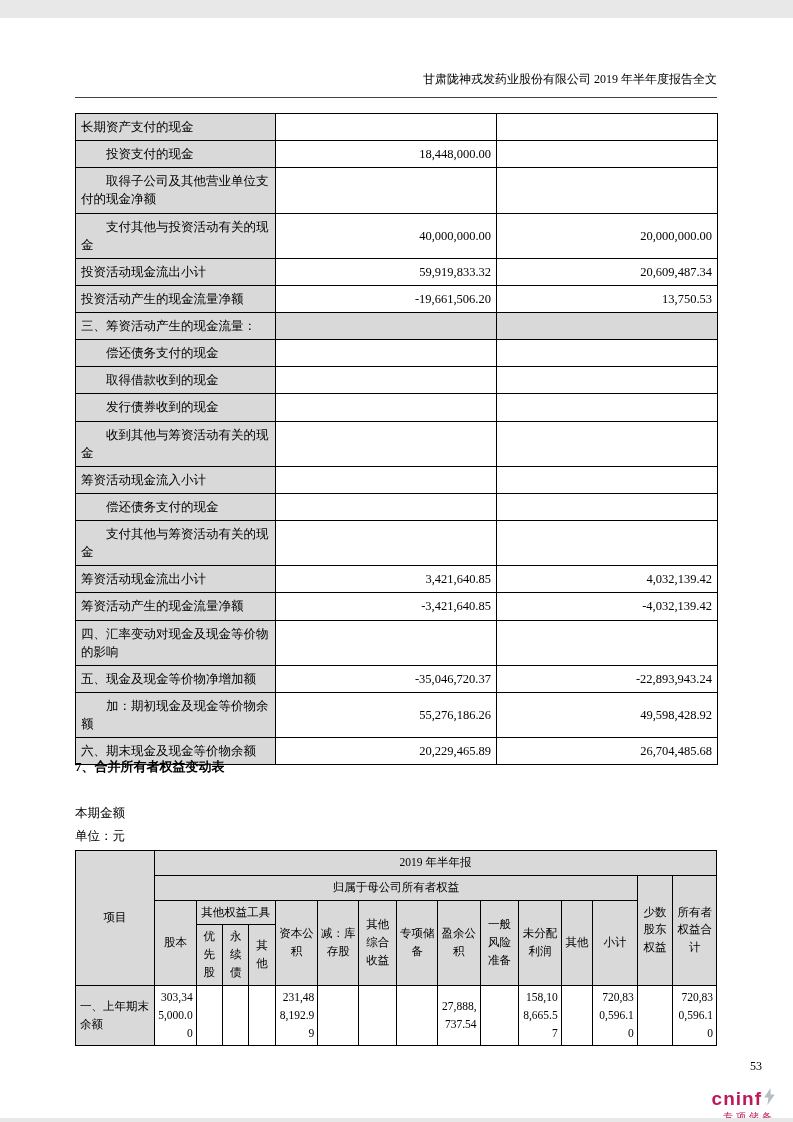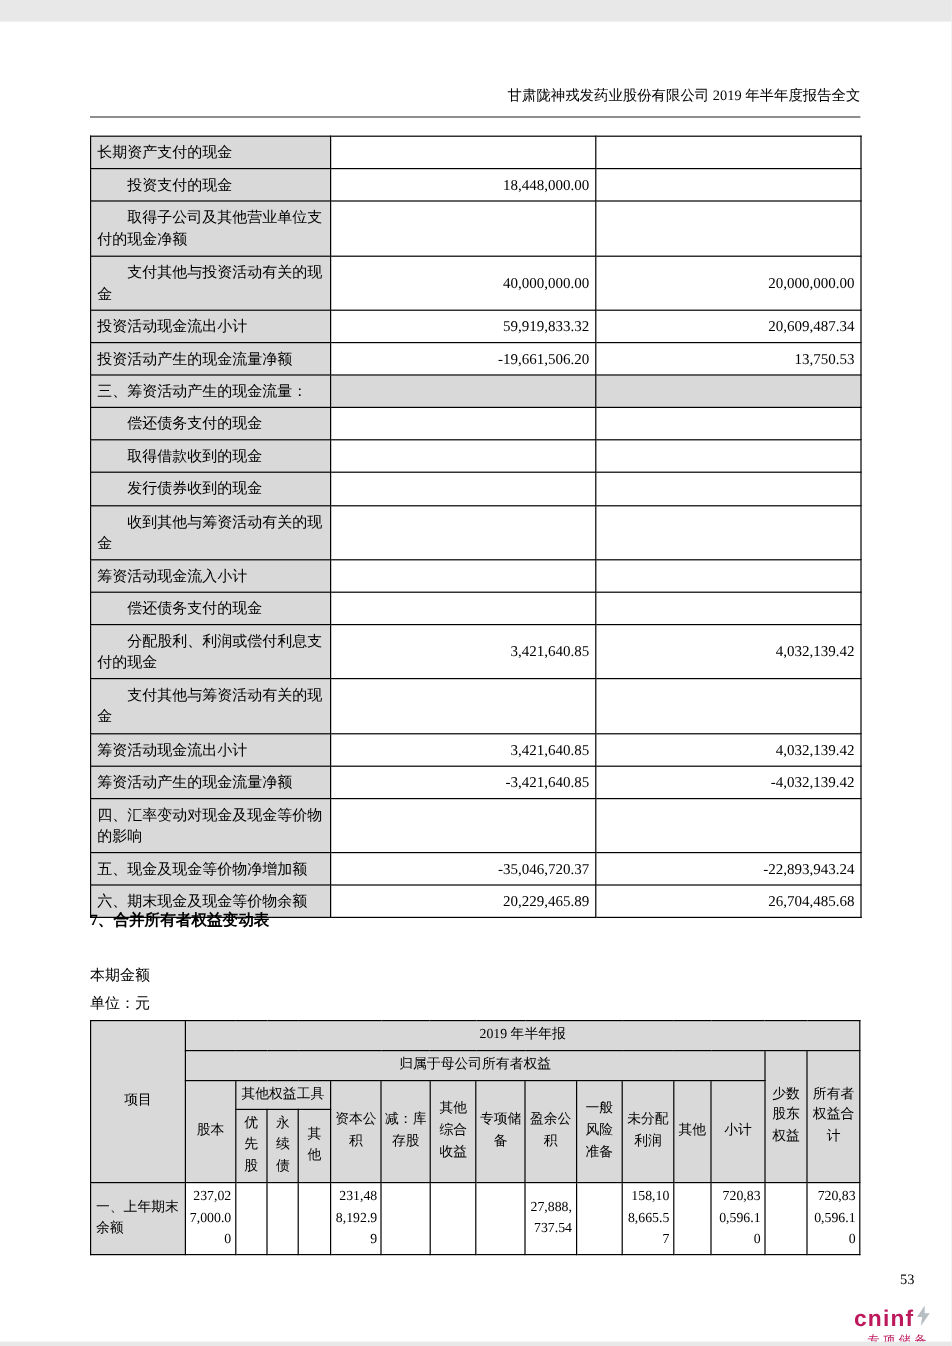--- a/index.html
+++ b/index.html
@@ -166,25 +166,20 @@
           <td class="label-cell">筹资活动现金流入小计</td>
           <td class="num"></td>
           <td class="num"></td>
         </tr>
         <tr>
           <td class="label-cell indent">偿还债务支付的现金</td>
           <td class="num"></td>
           <td class="num"></td>
         </tr>
         <tr>
-          <td class="label-cell indent">分配股利、利润或偿付利息支付的现金</td>
-          <td class="num">3,421,640.85</td>
-          <td class="num">4,032,139.42</td>
-        </tr>
-        <tr>
           <td class="label-cell indent">支付其他与筹资活动有关的现金</td>
           <td class="num"></td>
           <td class="num"></td>
         </tr>
         <tr>
           <td class="label-cell">筹资活动现金流出小计</td>
           <td class="num">3,421,640.85</td>
           <td class="num">4,032,139.42</td>
         </tr>
         <tr>
@@ -194,20 +189,25 @@
         </tr>
         <tr>
           <td class="label-cell">四、汇率变动对现金及现金等价物的影响</td>
           <td class="num"></td>
           <td class="num"></td>
         </tr>
         <tr>
           <td class="label-cell">五、现金及现金等价物净增加额</td>
           <td class="num">-35,046,720.37</td>
           <td class="num">-22,893,943.24</td>
+        </tr>
+        <tr>
+          <td class="label-cell indent">加：期初现金及现金等价物余额</td>
+          <td class="num">55,276,186.26</td>
+          <td class="num">49,598,428.92</td>
         </tr>
         <tr>
           <td class="label-cell">六、期末现金及现金等价物余额</td>
           <td class="num">20,229,465.89</td>
           <td class="num">26,704,485.68</td>
         </tr>
       </tbody>
   </table>
 
   <div class="sec-heading">7、合并所有者权益变动表</div>
@@ -256,21 +256,21 @@
         <th rowspan="2">其他</th>
         <th rowspan="2">小计</th>
       </tr>
       <tr>
         <th>优先股</th>
         <th>永续债</th>
         <th>其他</th>
       </tr>
       <tr>
         <td class="row-label">一、上年期末余额</td>
-        <td class="num">237,027,000.00</td>
+        <td class="num">303,345,000.00</td>
         <td class="num"></td>
         <td class="num"></td>
         <td class="num"></td>
         <td class="num">231,488,192.99</td>
         <td class="num"></td>
         <td class="num"></td>
         <td class="num"></td>
         <td class="num">27,888,737.54</td>
         <td class="num"></td>
         <td class="num">158,108,665.57</td>

